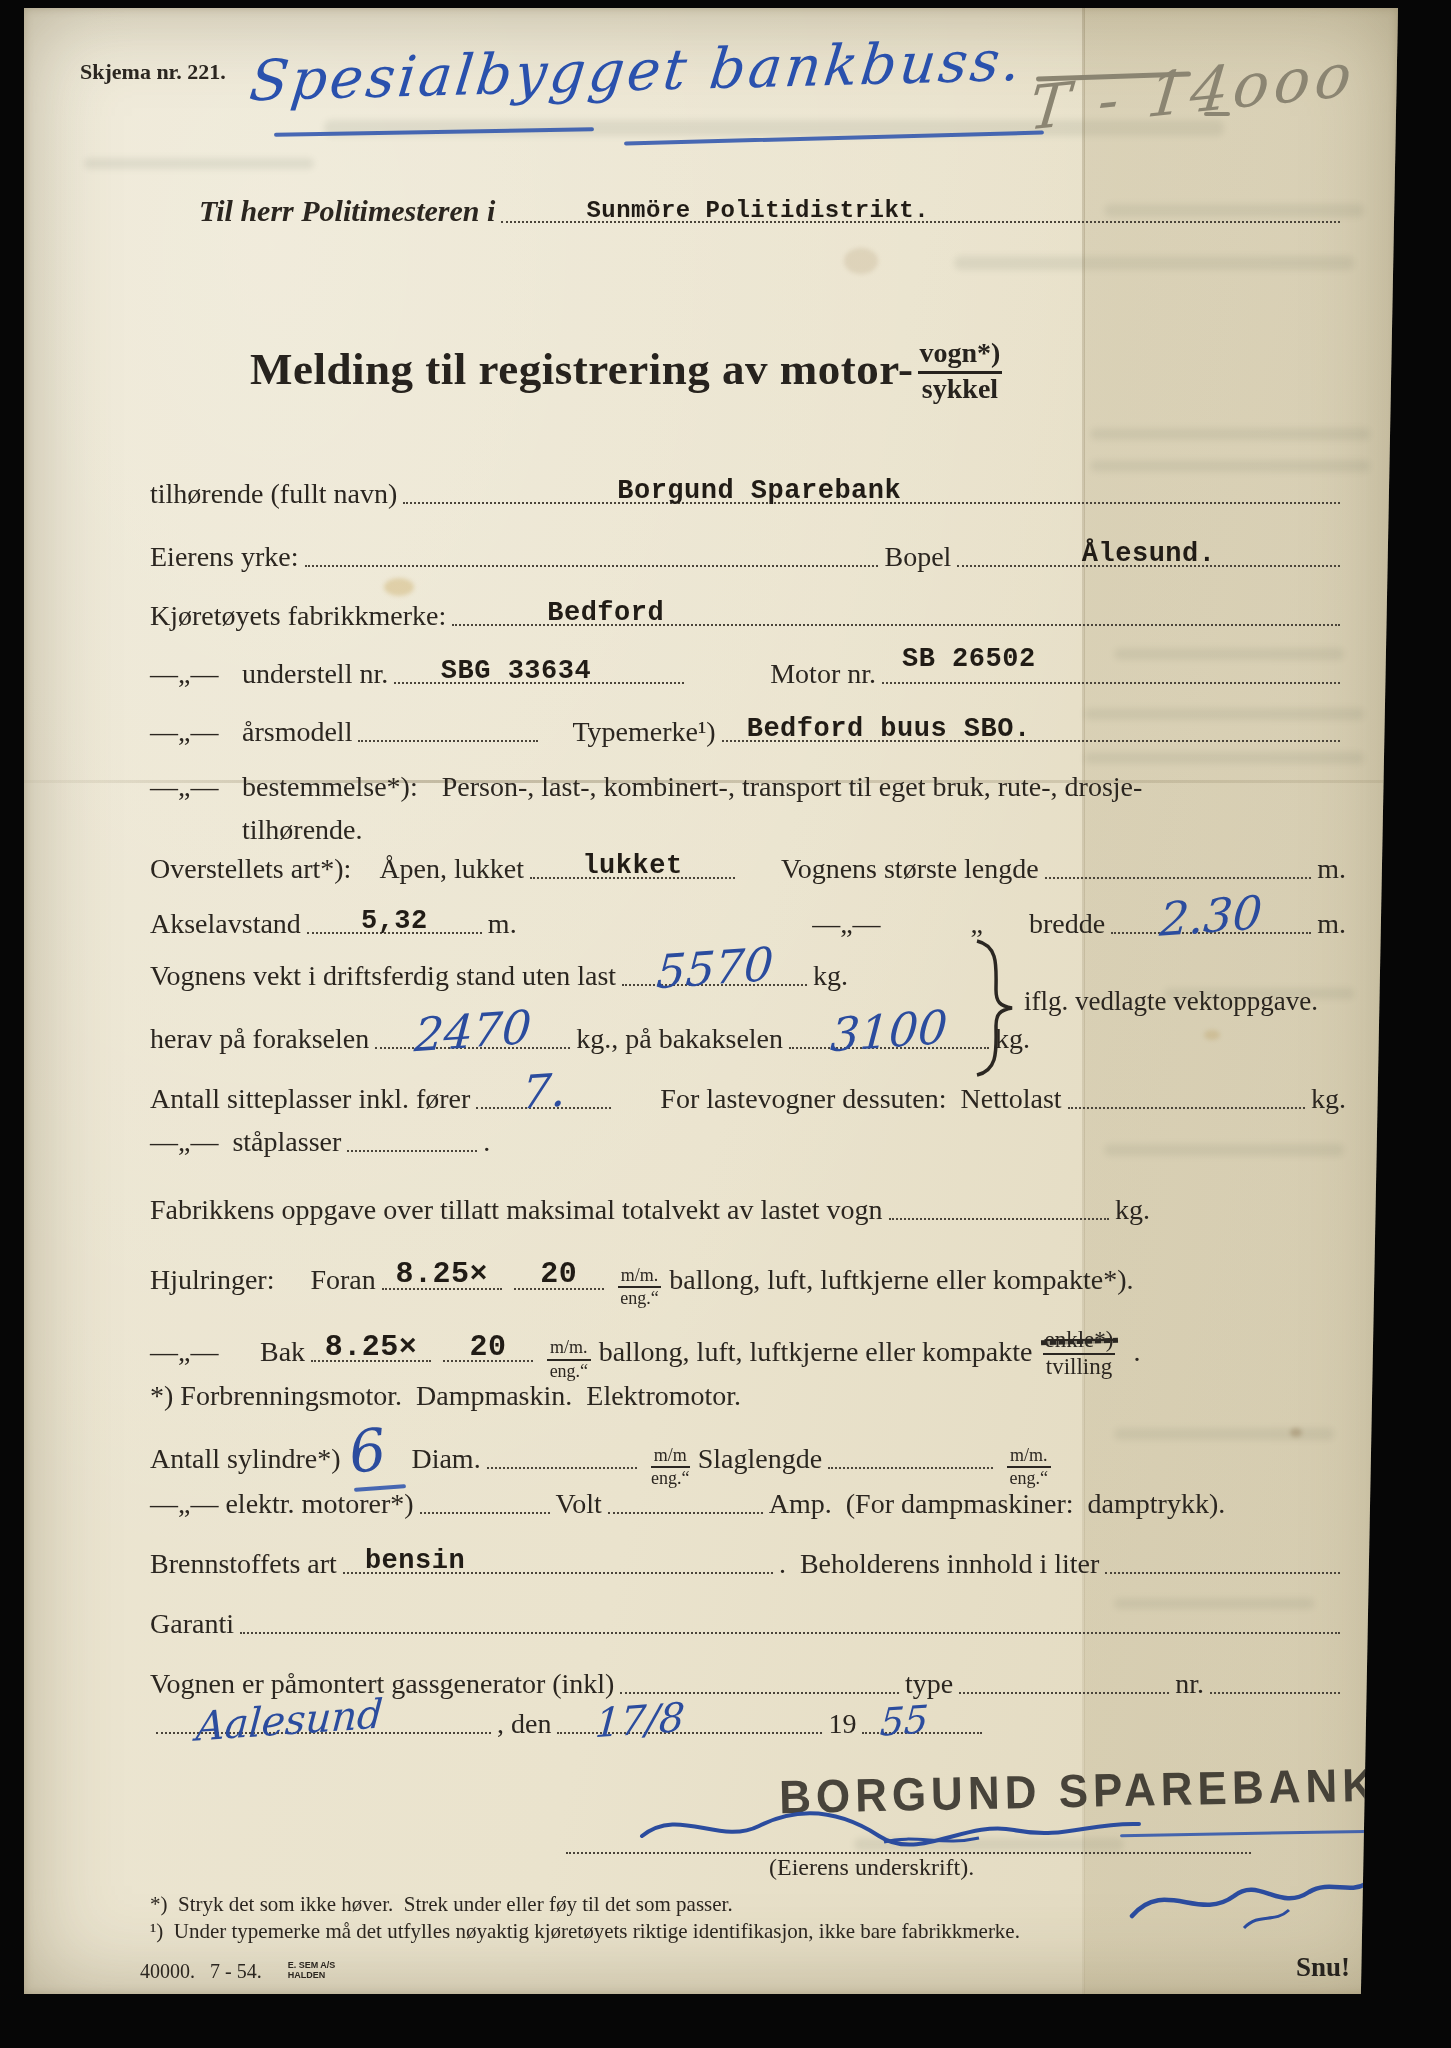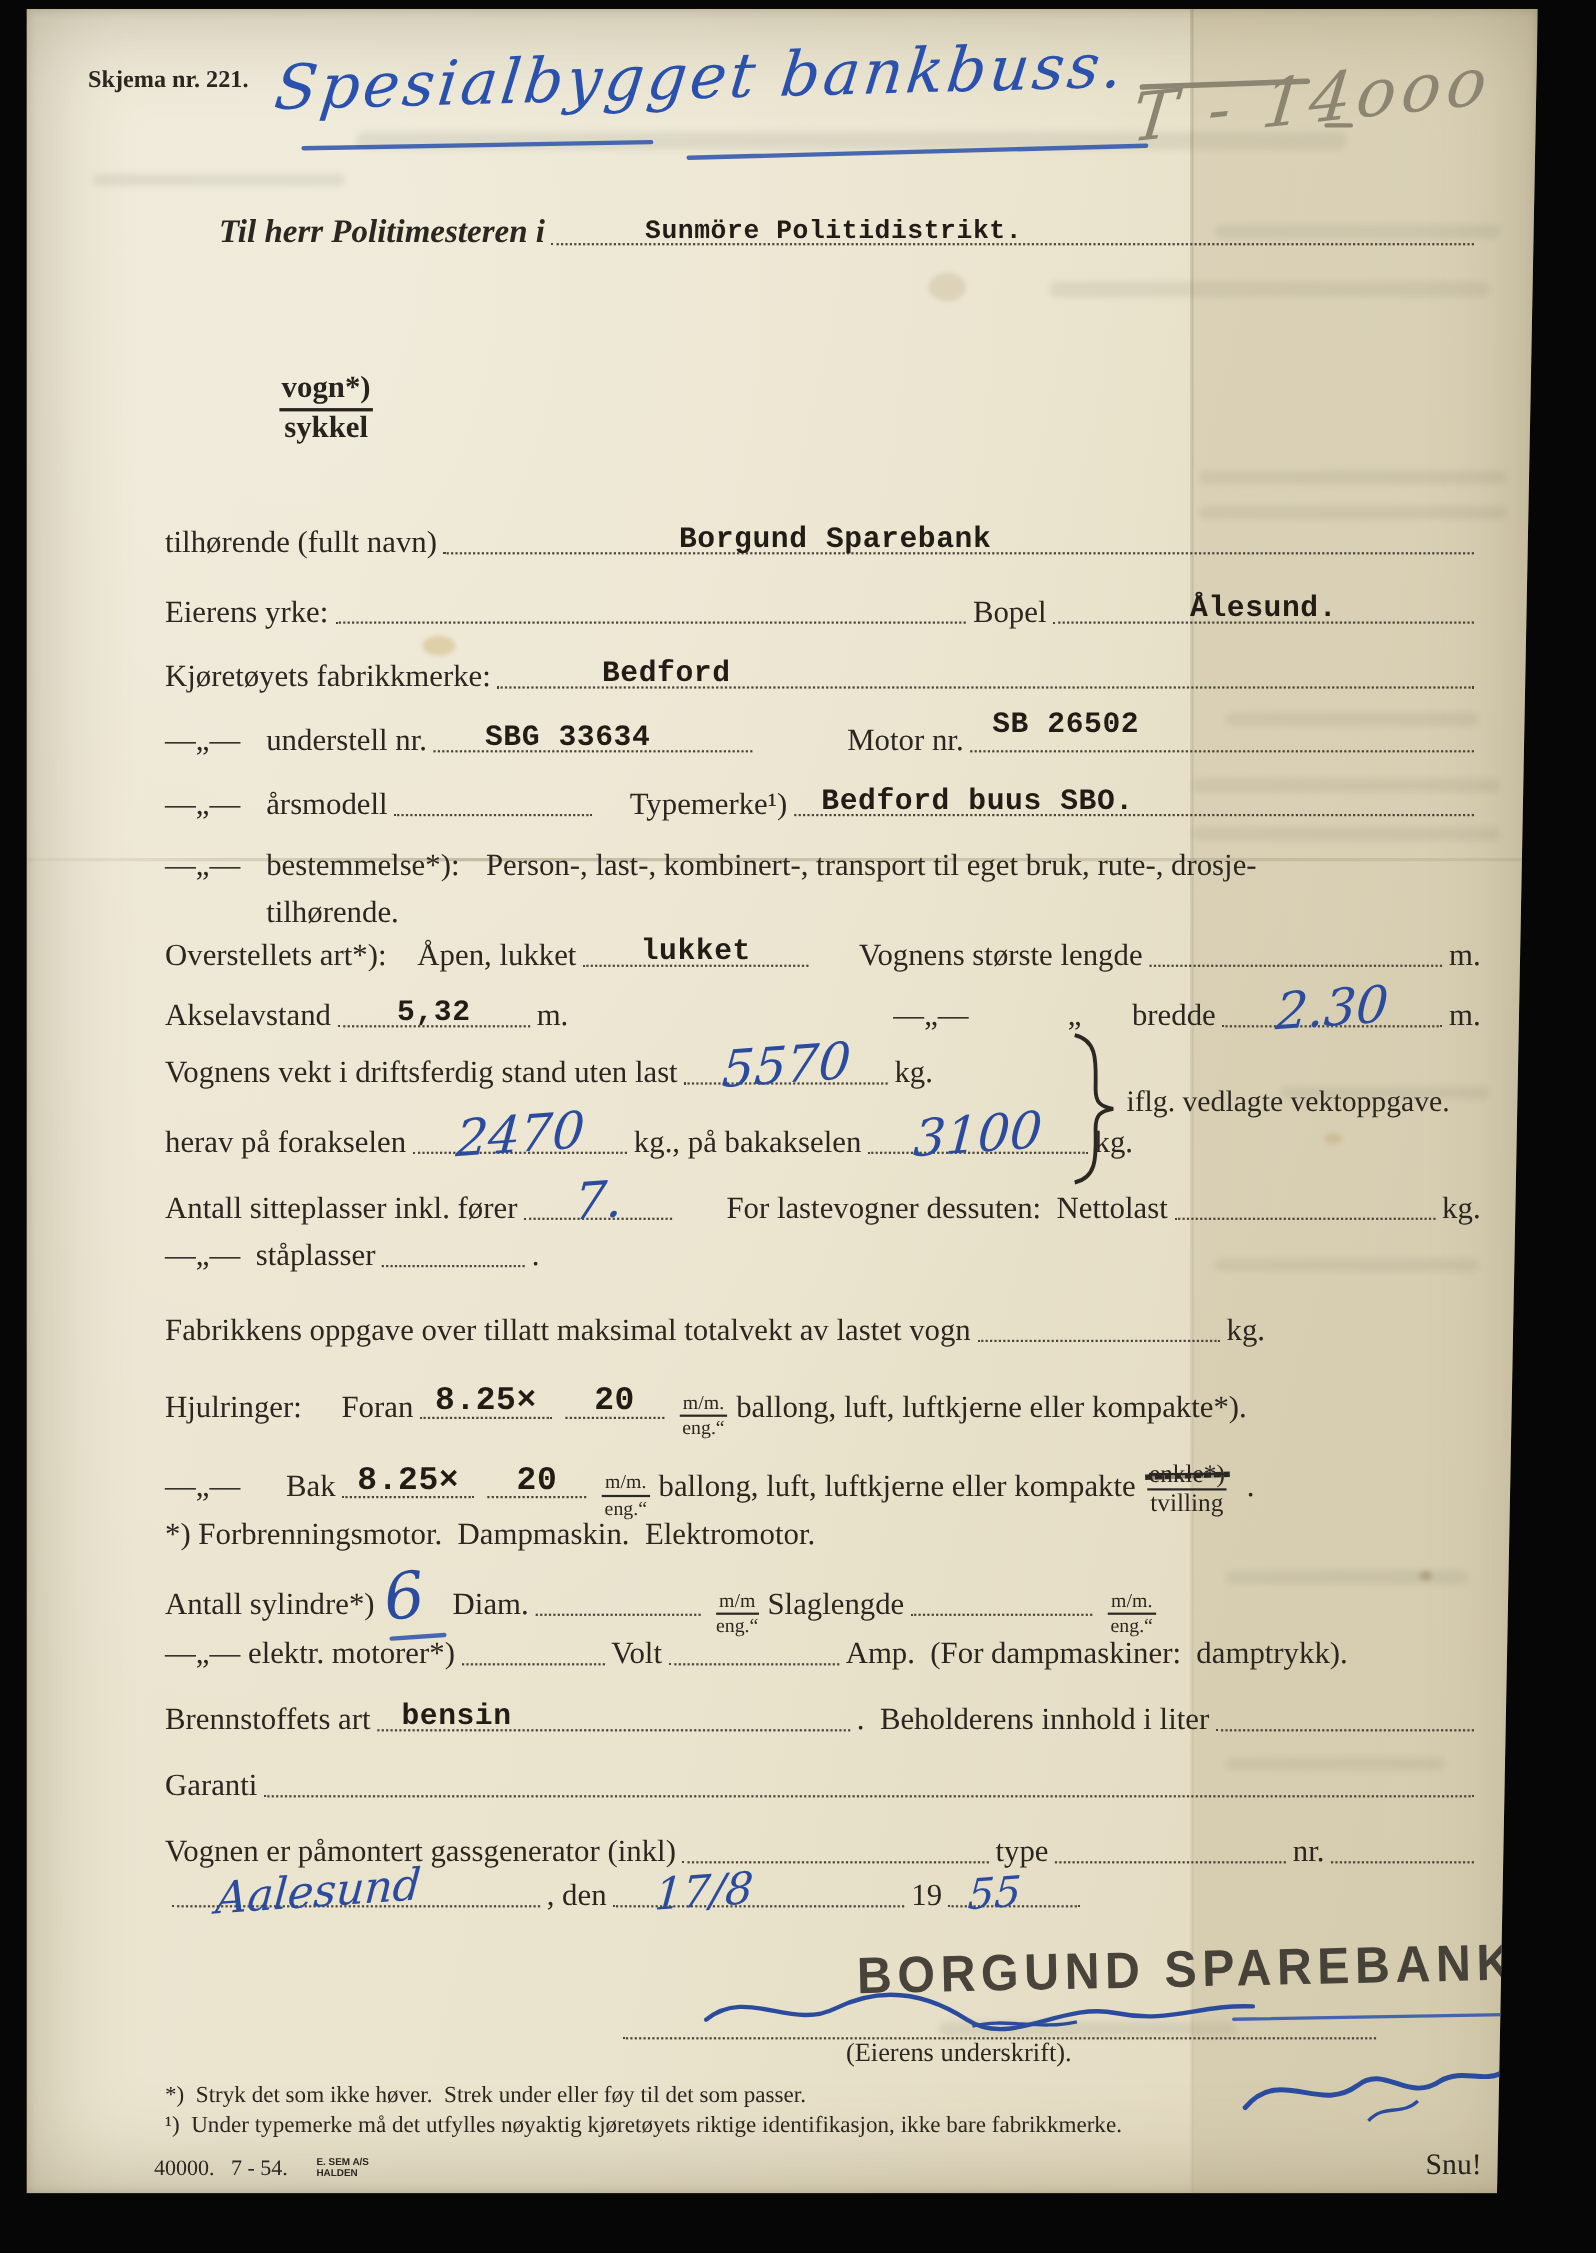--- a/index.html
+++ b/index.html
@@ -57,21 +57,21 @@
   .blue-stroke{position:absolute;height:4px;background:#2a51ad;border-radius:3px;opacity:.85;}
   .pencil{position:absolute;font-family:"DejaVu Serif",serif;font-style:italic;color:#8b8572;
           font-size:60px;letter-spacing:5px;transform:rotate(-6deg) skewX(-12deg);white-space:nowrap;}
   .pencil-stroke{position:absolute;background:#8b8572;border-radius:3px;}
   .stamp{position:absolute;font-family:"Liberation Sans",sans-serif;font-weight:700;
          text-transform:uppercase;font-size:44px;letter-spacing:5px;color:#332f28;opacity:.88;
          transform:rotate(-1.2deg) scaleY(1.06);white-space:nowrap;}
   .caption{position:absolute;font-size:24px;color:#2b2620;}
   .imprint{position:absolute;font-size:20px;color:#2b2620;display:flex;align-items:flex-start;gap:26px;justify-content:space-between;}
   .printer{font-size:9px;line-height:1.15;font-family:"Liberation Sans",sans-serif;font-weight:700;}
-  .snu{position:absolute;font-size:27px;font-weight:400;color:#27231e;}
+  .snu{position:absolute;font-size:27px;font-weight:700;color:#27231e;}
   svg.scribble,svg.brace{position:absolute;overflow:visible;}
 </style>
 </head>
 <body>
 
 <div class="stage">
  <div class="paper">
 
   <div class="ghost" style="left:300px;top:112px;width:900px;height:16px"></div>
   <div class="ghost" style="left:60px;top:150px;width:230px;height:11px"></div>
@@ -106,20 +106,21 @@
   <div class="pencil-stroke" style="left:1180px;top:104px;width:26px;height:4px"></div>
 
   <div class="row" style="left:175px;top:186px;right:52px">
     <span class="lbl" style="font-style:italic;font-size:30px;font-weight:600">Til herr Politimesteren i</span>
     <span class="dotline fill">
       <span class="typed on-line-left" style="left:85px;font-size:24px">Sunmöre Politidistrikt.</span>
     </span>
   </div>
 
   <div class="title-row" style="left:226px;top:328px">
+    <span class="title-main">Melding til registrering av motor-</span>
     <span class="tfrac">
       <span class="ft">vogn*)</span>
       <span class="fb">sykkel</span>
     </span>
   </div>
 
   <div class="row" style="left:126px;top:470px;right:52px">
     <span class="lbl">tilhørende (fullt navn)</span>
     <span class="dotline fill">
       <span class="typed on-line" style="left:38%">Borgund Sparebank</span>

